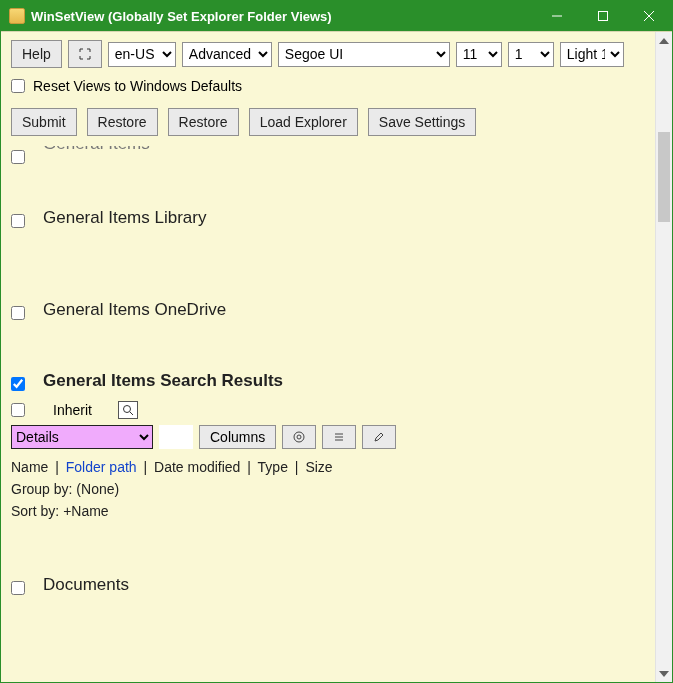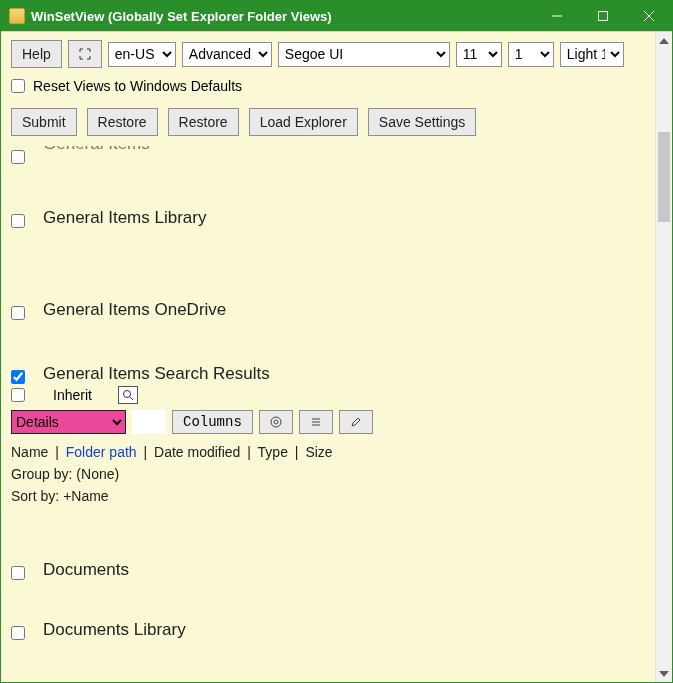--- a/index.html
+++ b/index.html
@@ -119,21 +119,21 @@
   .sel-mode { width: 90px; }
   .sel-font { width: 172px; }
   .sel-small { width: 46px; }
   .sel-theme { width: 64px; }
   .chk-row {
     display: flex;
     align-items: center;
     gap: 4px;
     margin: 4px 0 14px 0;
   }
-  .chk-row.short { margin: 2px 0 6px 0; gap: 24px; }
+  .chk-row.short { margin: 10px 0 6px 0; gap: 24px; }
   input[type=checkbox] {
     width: 14px;
     height: 14px;
     margin: 0 4px 0 0;
   }
   .btn-row {
     display: flex;
     gap: 10px;
     margin-bottom: 10px;
   }
@@ -141,59 +141,59 @@
     display: flex;
     align-items: flex-end;
     gap: 14px;
     margin: 24px 0 0 0;
   }
   .section-row.first-cut { margin-top: 10px; }
   .section-label {
     font-size: 17px;
     color: #222;
   }
-  .section-label.bold { font-weight: 400; }
+  .section-label.bold { font-weight: 700; margin-top: 7px; }
   .cutoff {
     height: 18px;
     overflow: hidden;
   }
   .cutoff .section-label {
     position: relative;
     top: -10px;
     color: #777;
   }
   .detail-row {
     display: flex;
     align-items: center;
     gap: 6px;
     margin-top: 6px;
   }
   select.view-sel {
     border: 1px solid #222;
-    background: #ec4899;
+    background: #f0abfc;
     font-family: inherit;
     font-size: 14px;
-    width: 115px;
+    width: 142px;
     height: 24px;
   }
   .mini-btn {
     width: 34px;
     height: 24px;
     border: 1px solid #8f8f8f;
     background: #eaeaea;
     display: inline-flex;
     align-items: center;
     justify-content: center;
   }
   .columns-btn {
     height: 24px;
     padding: 8px 10px;
     border: 1px solid #8f8f8f;
     background: #eaeaea;
-    font-family: Liberation Mono, monospace;
+    font-family: Liberation Sans, sans-serif;
     font-size: 14px;
     display: inline-flex;
     align-items: center;
   }
   .crumbs {
     margin-top: 10px;
     font-size: 14px;
     color: #222;
   }
   .crumbs .sep { color: #222; margin: 0 3px; }
@@ -347,24 +347,20 @@
 
         <div class="meta-line">Group by: (None)</div>
         <div class="meta-line">Sort by: +Name</div>
       </div>
 
       <div class="section-row documents-block">
         <input type="checkbox" style="">
         <span class="section-label">Documents</span>
       </div>
 
-      <div class="section-row doclib-block">
-        <input type="checkbox" style="">
-        <span class="section-label">Documents Library</span>
-      </div>
 
     </div>
 
     <div class="scrollbar-v">
       <div class="arrow up">
         <svg width="10" height="6">
             <path d="M0 6 L5 0 L10 6 Z" fill="#606060"></path>
           </svg>
       </div>
       <div class="thumb"></div>

